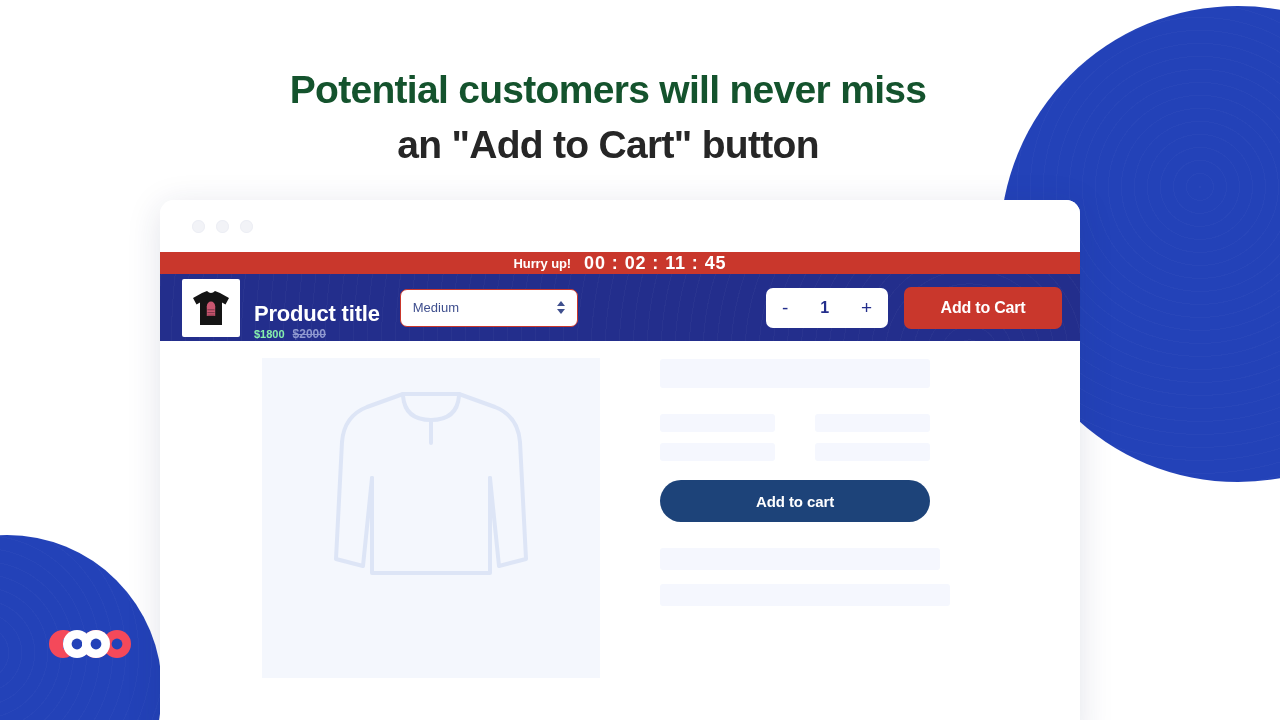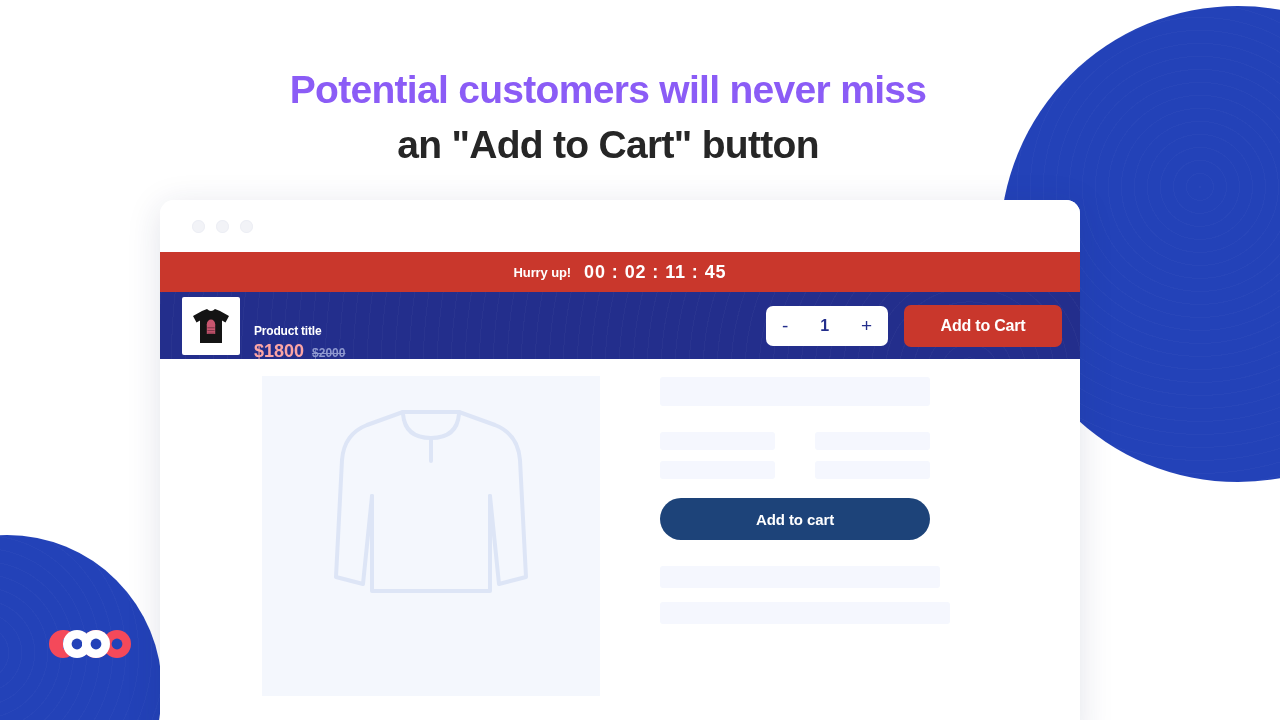--- a/index.html
+++ b/index.html
@@ -54,21 +54,21 @@
     text-align: center;
     z-index: 6;
   }
   .headline-line {
     font-size: 39px;
     font-weight: bold;
     letter-spacing: -0.7px;
     line-height: 55px;
     white-space: nowrap;
   }
-  #headline-line-1 { color: #8b5cf6; }
+  #headline-line-1 { color: #14532d; }
   #headline-line-2 { color: #262626; }
 
   
   #browser-window {
     position: absolute;
     left: 160px;
     top: 200px;
     width: 920px;
     height: 540px;
     background: #ffffff;
@@ -89,21 +89,21 @@
   .dot {
     width: 13px;
     height: 13px;
     border-radius: 50%;
     background: #f2f3f7;
     box-shadow: inset 0 0 0 1px #eceef4;
   }
 
   
   #countdown-bar {
-    height: 40px;
+    height: 22px;
     background: #c9372c;
     display: flex;
     align-items: center;
     justify-content: center;
     gap: 13px;
     color: #ffffff;
   }
   #countdown-label {
     font-size: 13px;
     font-weight: bold;
@@ -151,36 +151,36 @@
   }
 
   #product-info {
     margin-left: 14px;
     color: #ffffff;
     position: relative;
     z-index: 2;
     flex: 0 0 auto;
   }
   #product-title {
-    font-size: 12px;
+    font-size: 22px;
     font-weight: bold;
     line-height: 20px;
     letter-spacing: -0.2px;
     margin-top: 32px;
   }
   #product-price-row {
     display: flex;
     align-items: baseline;
     gap: 8px;
     line-height: 20px;
   }
   #product-price {
-    font-size: 18px;
-    font-weight: bold;
-    color: #fca5a5;
+    font-size: 11px;
+    font-weight: bold;
+    color: #86efac;
   }
   #product-compare-price {
     font-size: 12px;
     font-weight: bold;
     color: #8e98cf;
     text-decoration: line-through;
     text-align: center;
   }
 
   #variant-select {
@@ -362,20 +362,27 @@
       </div>
 
       <div id="product-info">
         <div id="product-title">Product title</div>
         <div id="product-price-row">
           <span id="product-price">$1800</span>
           <span id="product-compare-price">$2000</span>
         </div>
       </div>
 
+      <div id="variant-select">
+        <span id="variant-select-value">Medium</span>
+        <span id="variant-stepper-icon">
+          <span class="caret caret-up"></span>
+          <span class="caret caret-down"></span>
+        </span>
+      </div>
 
       <div id="sticky-spacer"></div>
 
       <div id="qty-stepper">
         <span class="qty-btn">-</span>
         <span id="qty-value">1</span>
         <span class="qty-btn">+</span>
       </div>
 
       <div id="add-to-cart-sticky">Add to Cart</div>

